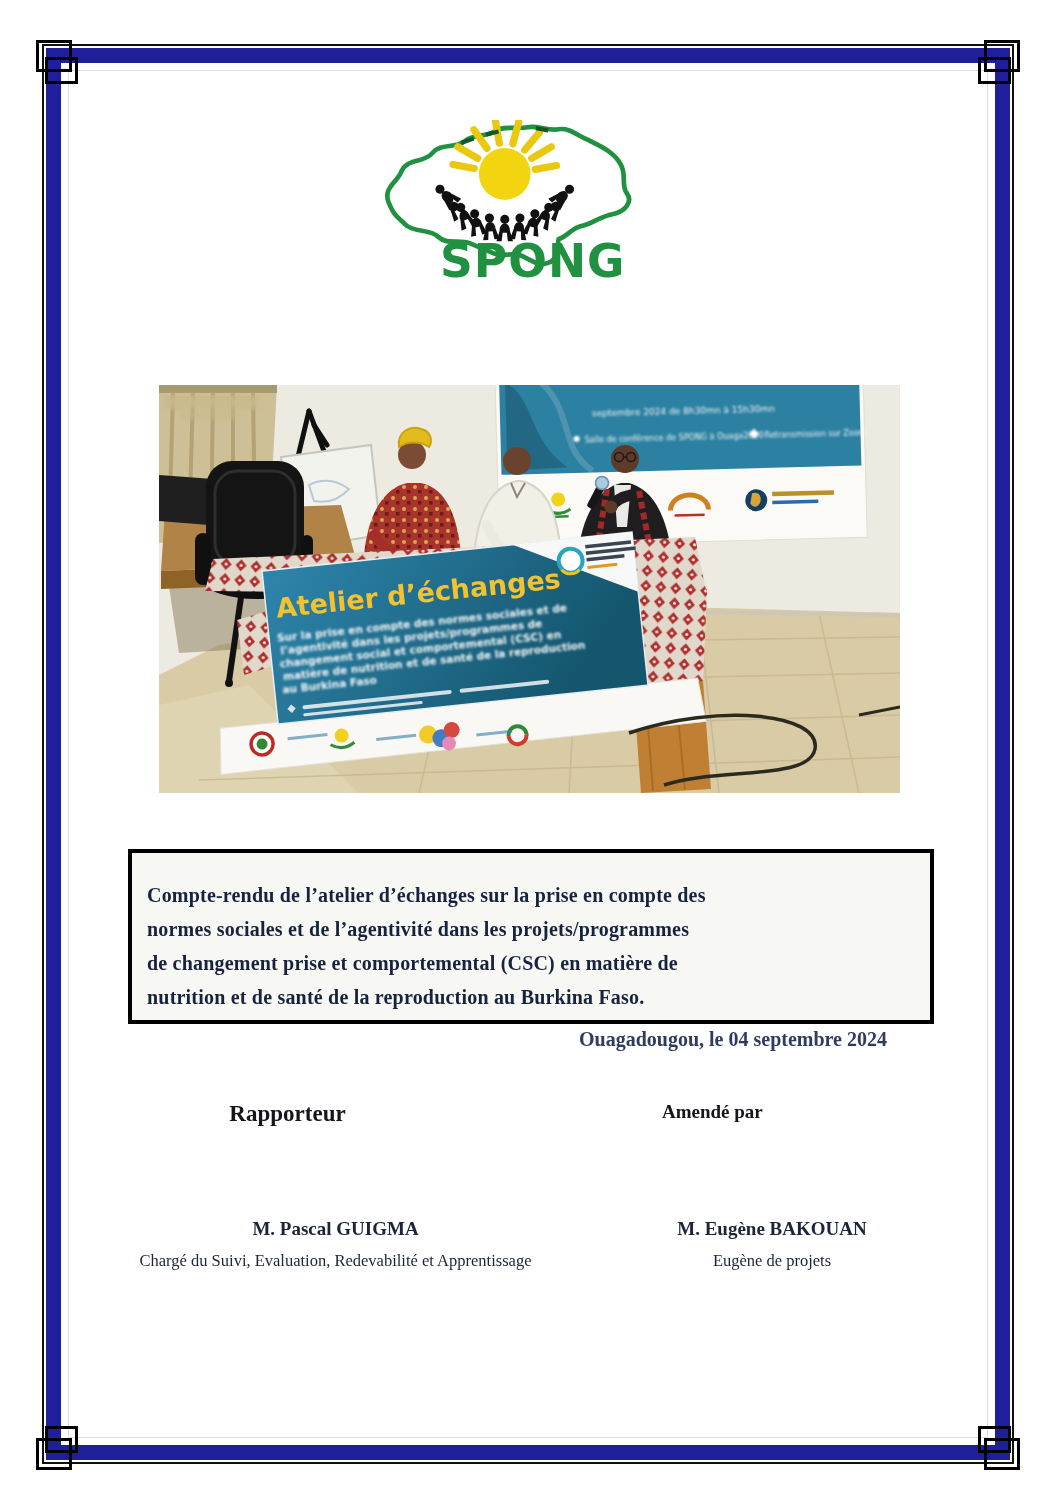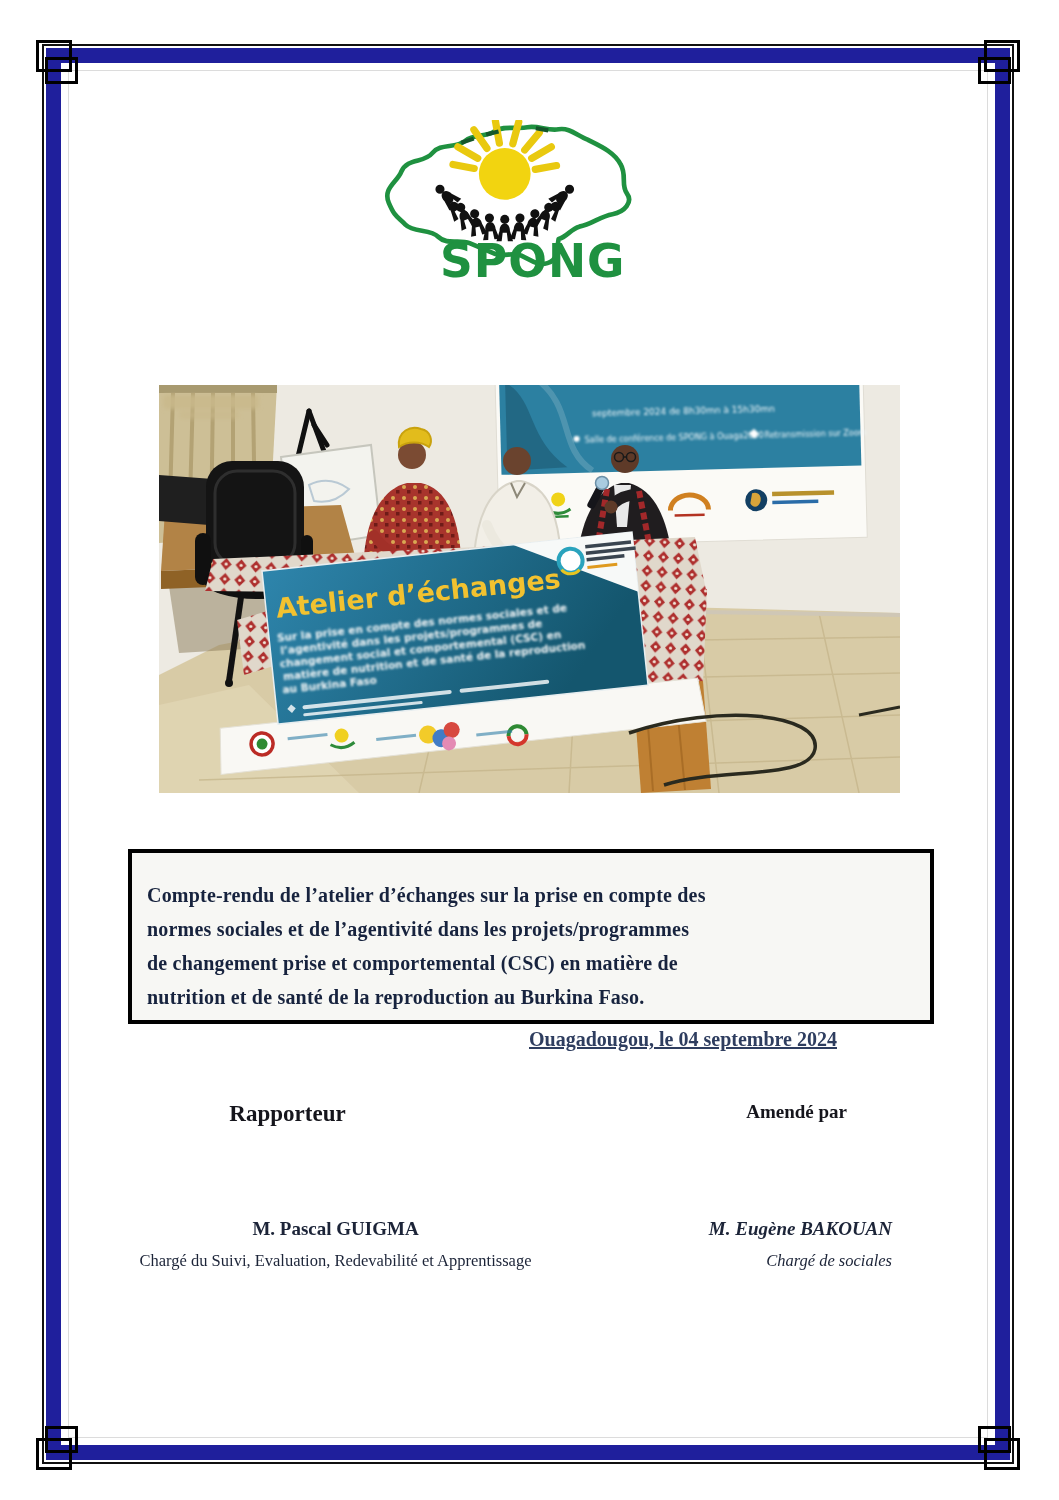--- a/index.html
+++ b/index.html
@@ -18,27 +18,27 @@
   .corner.br{right:32px;bottom:30px;transform:scale(-1,-1);}
   
   .logo{position:absolute;left:372px;top:120px;width:280px;height:176px;}
   
   .photo{position:absolute;left:159px;top:385px;width:741px;height:408px;overflow:hidden;}
   
   .title-box{position:absolute;left:128px;top:810px;width:806px;height:175px;border:4px solid #000;
              background:#f7f7f4;box-sizing:border-box;padding:25px 16px 0 15px;
              font-weight:bold;font-size:20px;line-height:34px;color:#17233e;letter-spacing:.2px;margin-top:39px;}
   
-  .dateline{position:absolute;left:529px;top:1028px;width:330px;
-            font-weight:bold;font-size:20px;color:#2e3d5f;text-decoration:underline;}
+  .dateline{position:absolute;left:568px;top:1028px;width:330px;text-align:center;
+            font-weight:bold;font-size:20px;color:#2e3d5f;}
   
   .role-left{position:absolute;left:195px;top:1101px;width:185px;text-align:center;font-weight:bold;font-size:23px;color:#15151c;}
-  .role-right{position:absolute;left:662px;top:1101px;width:185px;text-align:right;font-weight:bold;font-size:19px;color:#15151c;}
+  .role-right{position:absolute;left:662px;top:1101px;width:185px;text-align:left;font-weight:bold;font-size:19px;color:#15151c;}
   .col-left{position:absolute;left:108px;top:1218px;width:455px;text-align:center;color:#1c2438;}
-  .col-right{position:absolute;left:652px;top:1218px;width:240px;text-align:right;color:#1c2438;font-style:italic;}
+  .col-right{position:absolute;left:652px;top:1218px;width:240px;text-align:center;color:#1c2438;}
   .sig-name{font-weight:bold;font-size:19px;}
   .sig-title{font-size:16.5px;margin-top:11px;}
 </style>
 </head>
 <body>
 
 <div class="page">
 
   <div class="frame-outer"></div>
   <div class="frame-blue"></div>
@@ -373,16 +373,16 @@
 
   <div class="role-left">Rapporteur</div>
   <div class="role-right">Amendé par</div>
 
   <div class="col-left">
     <div class="sig-name">M. Pascal GUIGMA</div>
     <div class="sig-title">Chargé du Suivi, Evaluation, Redevabilité et Apprentissage</div>
   </div>
   <div class="col-right">
     <div class="sig-name">M. Eugène BAKOUAN</div>
-    <div class="sig-title">Chargé de sociales</div>
+    <div class="sig-title">Eugène de projets</div>
   </div>
 
 </div>
 
 </body></html>

